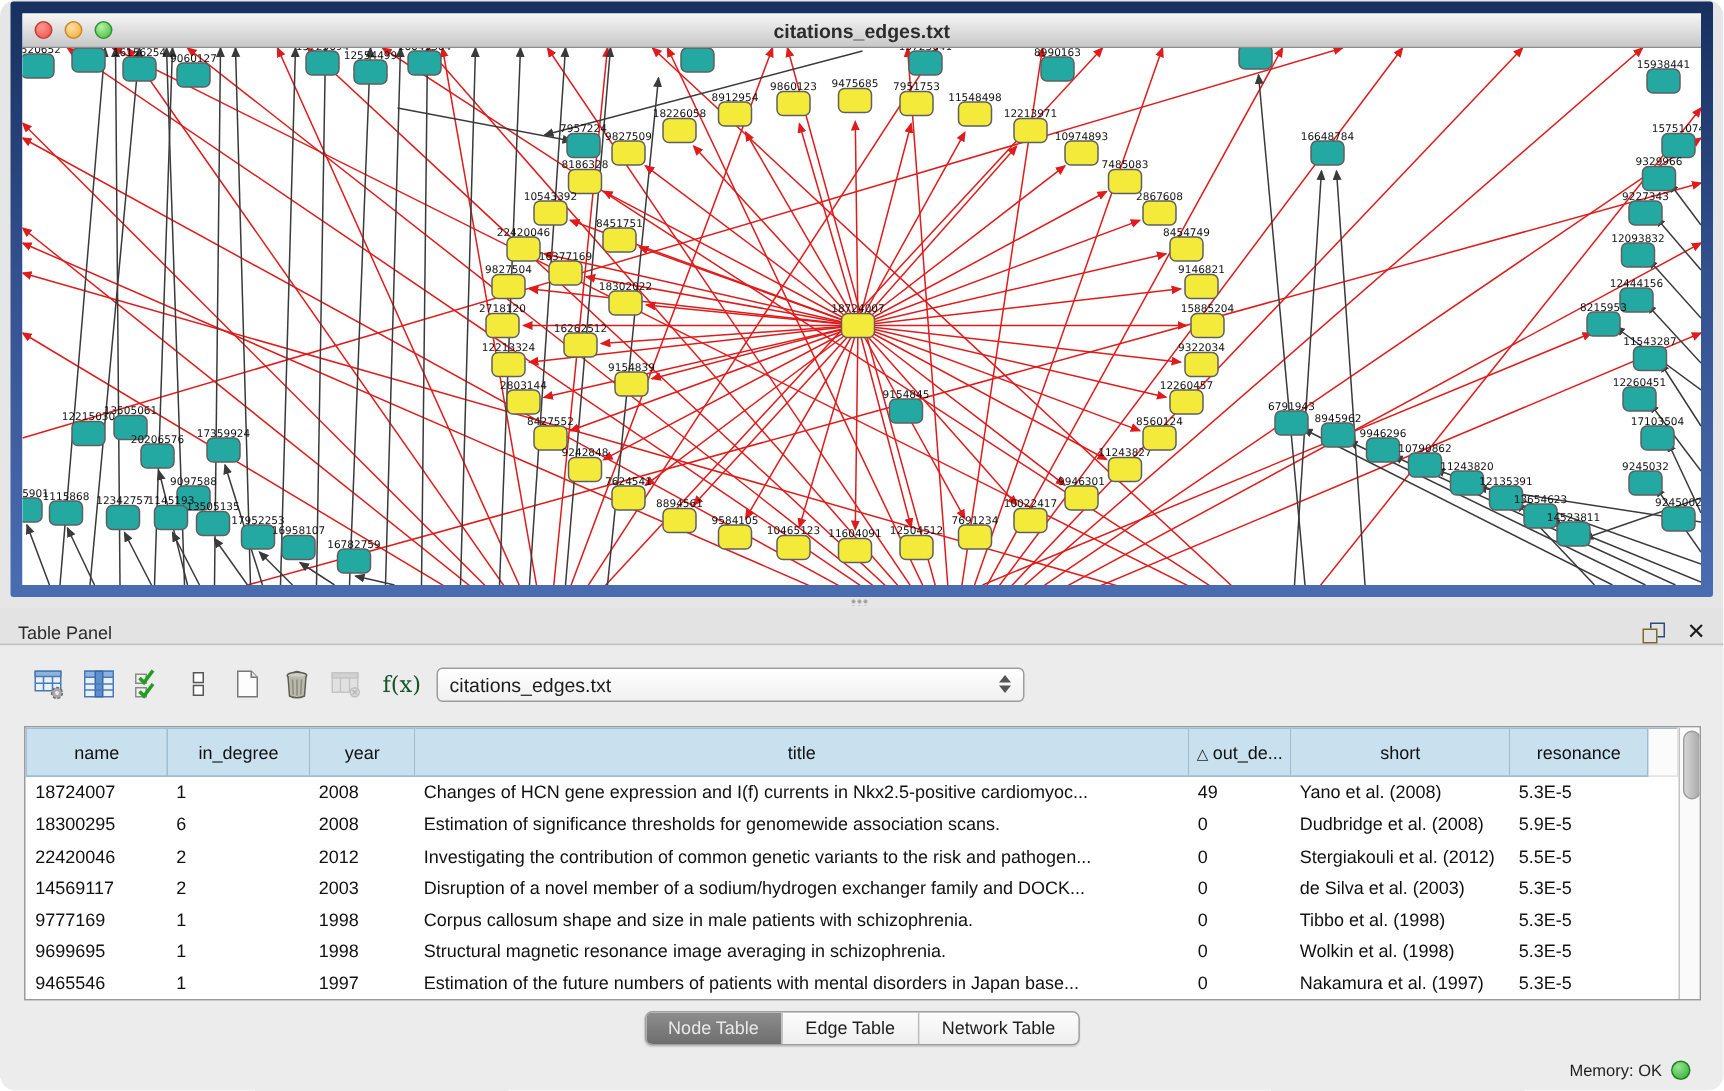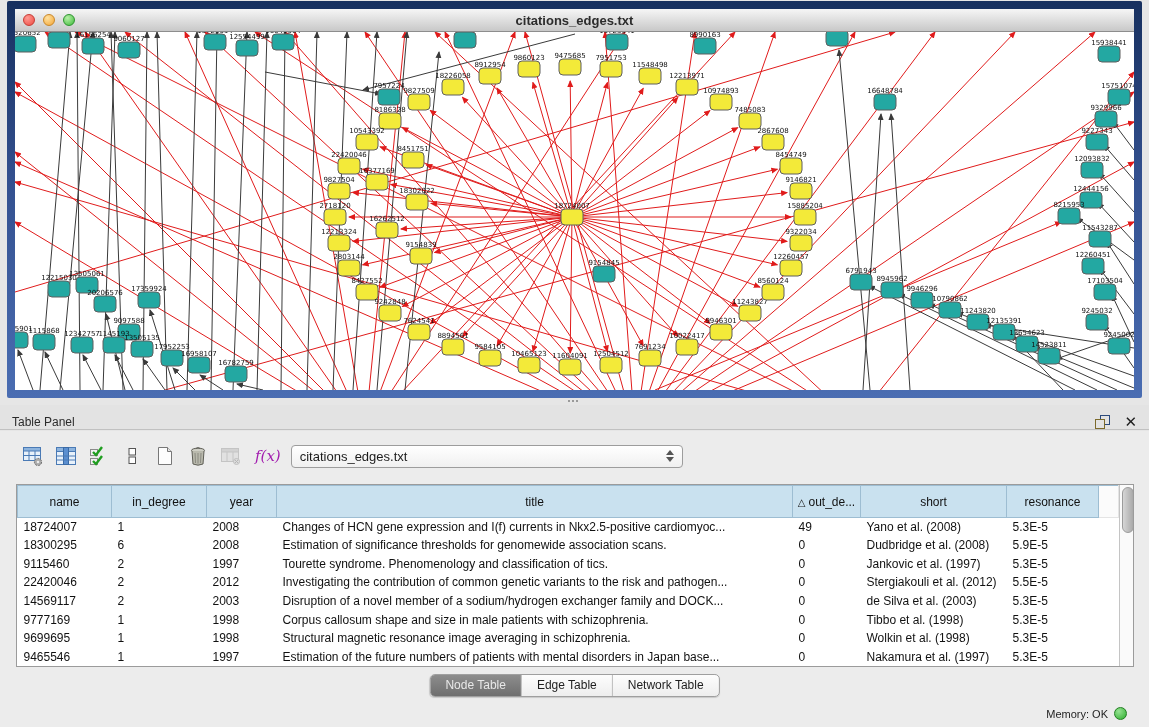--- a/index.html
+++ b/index.html
@@ -1,17 +1,17 @@
 <!DOCTYPE html>
 <html><head>
 <meta charset="utf-8">
 <style>
   html,body{margin:0;padding:0;}
   body{font-family:"Liberation Sans","DejaVu Sans",sans-serif;}
-  .stage{position:relative;width:1149px;height:727px;background:#e6e6e6;overflow:hidden;}
+  .stage{position:relative;width:1149px;height:727px;background:#e6e6e6;overflow:hidden;border-radius:11px;}
 
   
   .net-window{position:absolute;left:7px;top:1px;width:1135px;height:397px;box-sizing:border-box;
     padding:8px;background:linear-gradient(180deg,#17305f 0%,#33508f 45%,#4a6db2 100%);border-radius:2px;}
   .win-inner{height:100%;display:flex;flex-direction:column;background:#fff;}
   .titlebar{height:22px;flex:0 0 22px;background:linear-gradient(#f6f6f6,#c8c8c8);
     border-bottom:1px solid #8d8d8d;position:relative;display:flex;align-items:center;}
   .lights{display:flex;gap:8px;margin-left:8px;z-index:2;}
   .light{width:12px;height:12px;border-radius:50%;box-sizing:border-box;}
   .light.red{background:radial-gradient(circle at 35% 30%,#ff9a93,#ee4b42);border:1px solid #c63b33;}
@@ -32,21 +32,21 @@
   .float-icon{position:relative;width:15px;height:14px;margin-right:14px;}
   .float-icon .sq1{position:absolute;right:0;top:0;width:8px;height:8px;border:1px solid #2c4a7c;}
   .float-icon .sq2{position:absolute;left:0;bottom:0;width:8px;height:8px;border:1px solid #7c6a2c;background:#e3e3e3;}
   .close-x{font-size:15px;font-weight:bold;color:#1c1c1c;line-height:14px;}
 
   .panel-body{position:absolute;left:0;top:431px;width:1149px;height:296px;background:#ececec;}
 
   
   .toolbar{position:absolute;left:20px;top:12px;display:flex;align-items:center;}
   .tool-btn{width:26px;height:26px;display:flex;align-items:center;justify-content:center;margin-right:7px;}
-  .fx-label{font-family:"DejaVu Serif","Liberation Serif",serif;font-style:italic;font-size:15px;color:#a21caf;margin:0 10px 0 4px;}
+  .fx-label{font-family:"DejaVu Serif","Liberation Serif",serif;font-size:15px;color:#14532d;margin:0 10px 0 4px;}
   .combo{width:392px;height:23px;box-sizing:border-box;border:1px solid #9d9d9d;border-radius:4px;
     background:linear-gradient(#ffffff,#f0f0f0);display:flex;align-items:center;padding:0 8px;box-shadow:0 1px 0 #fff inset;}
   .combo .val{font-size:13px;color:#1c1c1c;flex:1;}
   .combo .arrows{display:flex;flex-direction:column;gap:2px;align-items:center;}
   .combo .arrows i{display:block;width:0;height:0;border-left:4px solid transparent;border-right:4px solid transparent;}
   .combo .arrows .up{border-bottom:5px solid #555;}
   .combo .arrows .dn{border-top:5px solid #555;}
 
   
   .tablewrap{position:absolute;left:16px;top:53px;width:1118px;height:183px;box-sizing:border-box;
@@ -713,30 +713,20 @@
               <td>18300295</td>
               <td>6</td>
               <td>2008</td>
               <td>Estimation of significance thresholds for genomewide association scans.</td>
               <td>0</td>
               <td>Dudbridge et al. (2008)</td>
               <td>5.9E-5</td>
               <td></td>
             </tr>
             <tr>
-              <td>9115460</td>
-              <td>2</td>
-              <td>1997</td>
-              <td>Tourette syndrome. Phenomenology and classification of tics.</td>
-              <td>0</td>
-              <td>Jankovic et al. (1997)</td>
-              <td>5.3E-5</td>
-              <td></td>
-            </tr>
-            <tr>
               <td>22420046</td>
               <td>2</td>
               <td>2012</td>
               <td>Investigating the contribution of common genetic variants to the risk and pathogen...</td>
               <td>0</td>
               <td>Stergiakouli et al. (2012)</td>
               <td>5.5E-5</td>
               <td></td>
             </tr>
             <tr>

